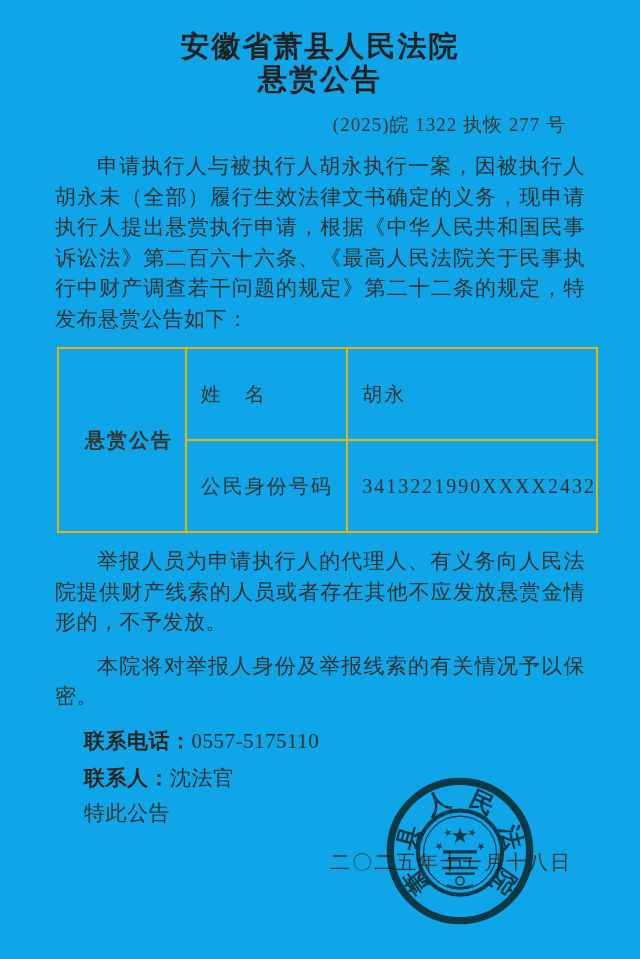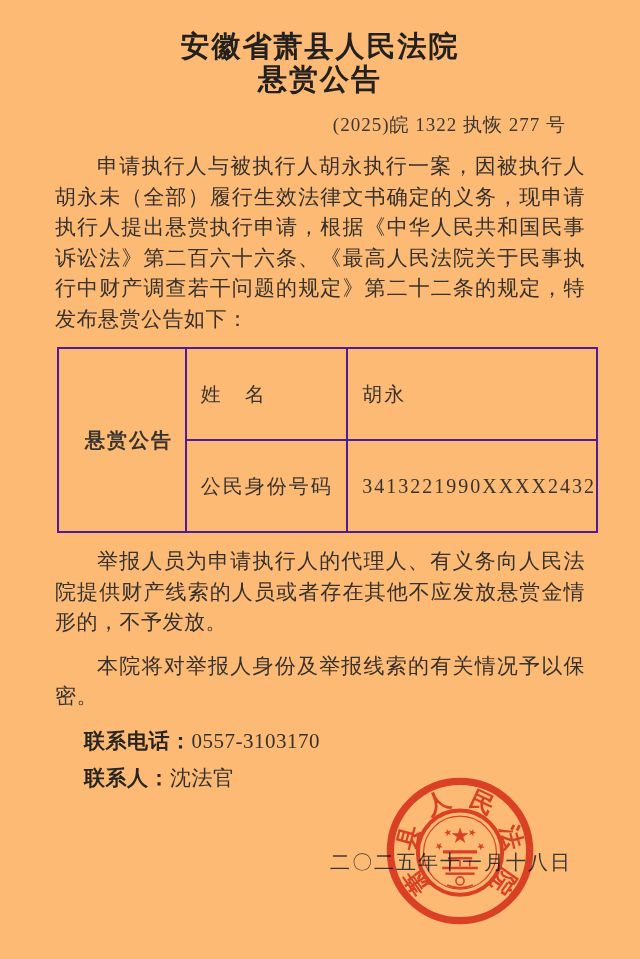--- a/index.html
+++ b/index.html
@@ -1,20 +1,20 @@
 <!DOCTYPE html>
 <html><head>
 <meta charset="utf-8">
 <style>
   html,body{margin:0;padding:0;background:#e8e8e8;}
   .page{
     position:relative;
     width:640px;height:959px;
     margin:0 auto;
-    background:#fdba74;
+    background:#0ea5e9;
     overflow:hidden;
     font-family:"Liberation Serif","DejaVu Serif",serif;
     color:#35312e;
   }
   .inner{padding:30px 42px 0 42px;}
   .title{
     text-align:center;
     font-family:"Liberation Sans","DejaVu Sans",sans-serif;
     font-weight:bold;
     font-size:29px;
@@ -41,21 +41,21 @@
     letter-spacing:0.5px;
   }
   .intro{margin-top:22px;}
   .blk{font-weight:bold;color:#28241f;}
   table.subject{
     border-collapse:collapse;
     margin:6px 0 10px 15px;
     table-layout:fixed;
   }
   table.subject td{
-    border:2px solid #4c1d95;
+    border:2px solid #eab308;
     font-size:20px;
     letter-spacing:2px;
     padding:0 0 0 14px;
     vertical-align:middle;
     color:#37332f;
   }
   td.photo-cell{
     width:123px;
     text-align:center;
     padding:0;
@@ -119,24 +119,25 @@
         <td class="val">3413221990XXXX2432</td>
       </tr>
     </tbody>
       </table>
 
 
     <p class="para">举报人员为申请执行人的代理人、有义务向人民法院提供财产线索的人员或者存在其他不应发放悬赏金情形的，不予发放。</p>
 
     <p class="para">本院将对举报人身份及举报线索的有关情况予以保密。</p>
 
-    <p class="contact-line"><span class="blk">联系电话：</span><span>0557-3103170</span></p>
+    <p class="contact-line"><span class="blk">联系电话：</span><span>0557-5175110</span></p>
 
     <p class="contact-line"><span class="blk">联系人：</span><span>沈法官</span></p>
 
+    <p class="contact-line closing">特此公告</p>
   </div>
 
   <div class="issue-date">二〇二五年十一月十八日</div>
 
   <svg class="seal" viewBox="0 0 200 200" aria-hidden="true">
     <g id="seal-group" fill="none" stroke="#d9463a">
 
       <circle cx="100" cy="100" r="86" stroke-width="9"></circle>
 
       <g stroke="none" fill="#d9463a" font-size="30" font-weight="bold" text-anchor="middle">

